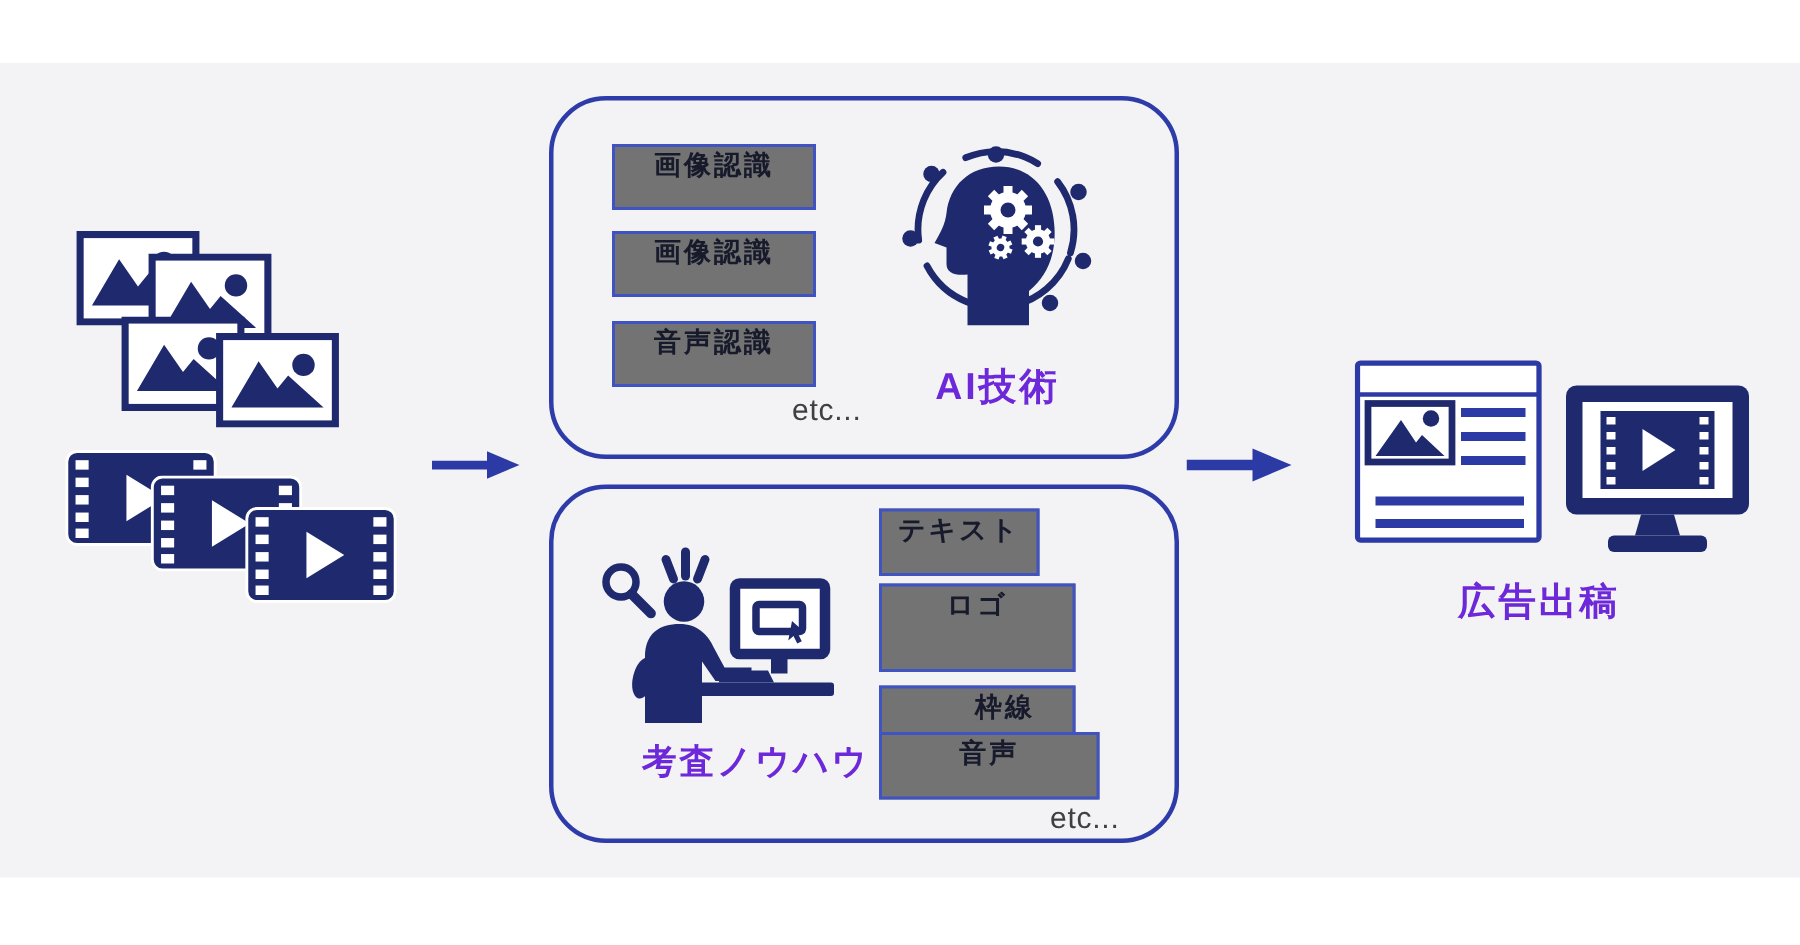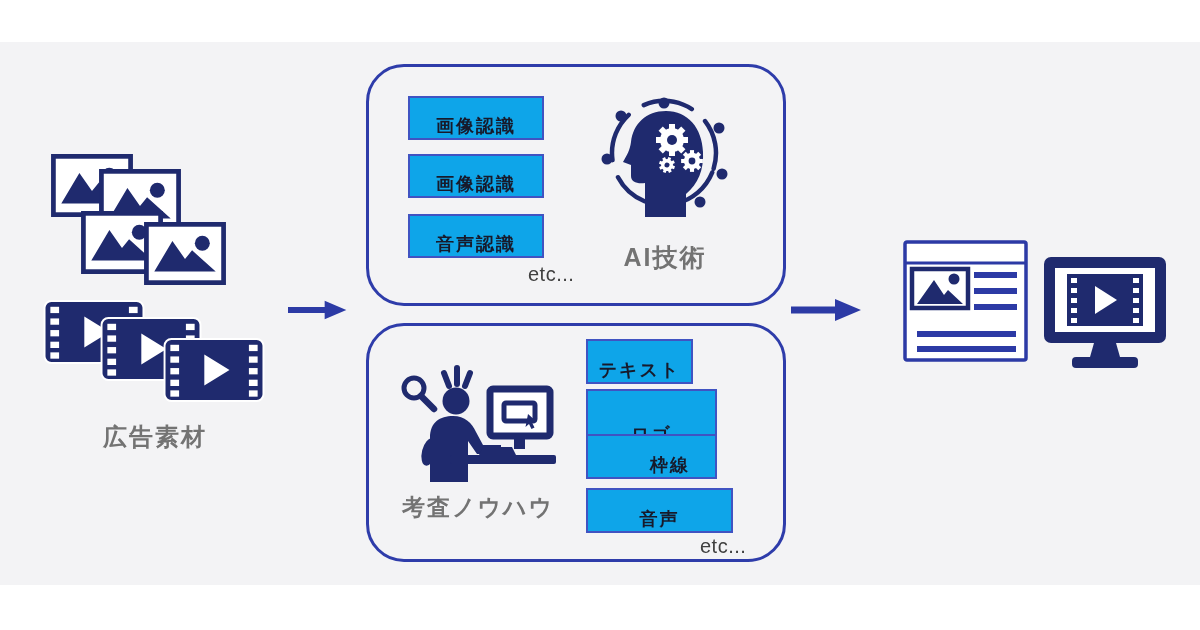--- a/index.html
+++ b/index.html
@@ -7,25 +7,25 @@
   body {
     position:relative; overflow:hidden; background:#ffffff;
     font-family:"Liberation Sans","DejaVu Sans",sans-serif;
   }
   .stage { position:absolute; left:0; top:42px; width:1200px; height:543px; background:#f3f3f5; }
   .abs { position:absolute; }
   .panel {
     position:absolute; border:3px solid #2e3caa; border-radius:38px; background:transparent;
   }
   .wbox {
-    position:absolute; background:#0ea5e9; border:2.5px solid #4053c2;
-    display:flex; align-items:flex-end; justify-content:center;
+    position:absolute; background:#737373; border:2.5px solid #4053c2;
+    display:flex; align-items:flex-start; justify-content:center;
     font-weight:bold; font-size:18px; color:#171a2b; letter-spacing:2px;
   }
-  .lbl { position:absolute; color:#737373; font-weight:bold; text-align:center; letter-spacing:2px; }
+  .lbl { position:absolute; color:#6d28d9; font-weight:bold; text-align:center; letter-spacing:2px; }
   .etc { position:absolute; color:#404040; font-weight:normal; font-size:20px; letter-spacing:0.5px; }
   svg { display:block; }
 </style>
 </head>
 <body>
 
 <div class="stage"></div>
 
 <div class="abs" style="left:0;top:0;width:300px;height:630px;">
 
@@ -97,21 +97,20 @@
           <rect x="88" y="19" width="9" height="6.5"></rect>
           <rect x="88" y="31" width="9" height="6.5"></rect>
           <rect x="88" y="43" width="9" height="6.5"></rect>
           <rect x="88" y="54" width="9" height="6.5"></rect>
         <polygon points="42,17 42,49 68,33"></polygon>
       </g>
     </svg>
   </div>
 
   <div class="lbl" style="left:35px;top:422px;width:240px;font-size:24px;line-height:29px;">
-    <div>広告素材</div>
   </div>
 </div>
 
 <svg class="abs" style="left:288px;top:298px;" width="60" height="24" viewBox="0 0 72 24">
   <polygon points="0,8.5 44,8.5 44,1 70,12 44,23 44,15.5 0,15.5" fill="#2c3aa5"></polygon>
 </svg>
 <svg class="abs" style="left:791px;top:298px;" width="72" height="24" viewBox="0 0 72 24">
   <polygon points="0,8.5 44,8.5 44,1 70,12 44,23 44,15.5 0,15.5" fill="#2c3aa5"></polygon>
 </svg>
 
@@ -188,29 +187,29 @@
   <circle cx="58" cy="37" r="13.5" fill="#1f2a6e"></circle>
   <ellipse cx="31" cy="88" rx="7" ry="14" fill="#1f2a6e" transform="rotate(14 31 88)"></ellipse>
   <path fill="#1f2a6e" d="M32,118 L32,74 C32,58 42,52 55,52 C67,52 74,59 78,68 L85,81 L103,81 L103,90 L79,90 L70,77 L70,118 Z"></path>
   <rect x="92" y="25" width="60" height="47" rx="3" fill="#ffffff" stroke="#1f2a6e" stroke-width="7"></rect>
   <rect x="106" y="39" width="31" height="18" rx="2" fill="none" stroke="#1f2a6e" stroke-width="5"></rect>
   <path fill="#1f2a6e" d="M130,50 l9,8 l-5,0.5 l2.5,5 l-3,1.5 l-2.5,-5 l-3.5,3 Z"></path>
   <rect x="116" y="72" width="11" height="13" fill="#1f2a6e"></rect>
   <polygon points="85,83 114,83 118,91 81,91" fill="#1f2a6e"></polygon>
   <rect x="52" y="91" width="106" height="9" rx="2" fill="#1f2a6e"></rect>
 </svg>
-<div class="lbl" style="left:388px;top:492px;width:180px;font-size:23px;">考査ノウハウ</div>
+<div class="lbl" style="left:414px;top:492px;width:180px;font-size:23px;">考査ノウハウ</div>
 
 <div class="wbox" style="left:586px;top:339px;width:107px;height:45px;">
   <span>テキスト</span>
 </div>
 <div class="wbox" style="left:586px;top:389px;width:131px;height:59px;">
   <span>ロゴ</span>
 </div>
-<div class="wbox" style="left:586px;top:434px;width:131px;height:45px;padding-left:37px;">
+<div class="wbox" style="left:586px;top:457px;width:131px;height:45px;padding-left:37px;">
   <span>枠線</span>
 </div>
 <div class="wbox" style="left:586px;top:488px;width:147px;height:45px;">
   <span>音声</span>
 </div>
 <div class="etc" style="left:700px;top:535px;">etc...</div>
 
 <div class="abs" style="left:880px;top:200px;width:320px;height:250px;">
 
   <svg class="abs" style="left:23px;top:40px;" width="125" height="122" viewBox="0 0 125 122">
@@ -242,13 +241,14 @@
         <rect x="91" y="33" width="6" height="5"></rect>
         <rect x="91" y="43" width="6" height="5"></rect>
         <rect x="91" y="53" width="6" height="5"></rect>
         <rect x="91" y="63" width="6" height="5"></rect>
       <polygon points="53,31 75,45 53,59"></polygon>
     </g>
     <polygon points="52,88 74,88 78,102 48,102" fill="#1f2a6e"></polygon>
     <rect x="30" y="102" width="66" height="11" rx="4" fill="#1f2a6e"></rect>
   </svg>
 
+  <div class="lbl" style="left:56px;top:184px;width:180px;font-size:25px;">広告出稿</div>
 </div>
 
 </body></html>

